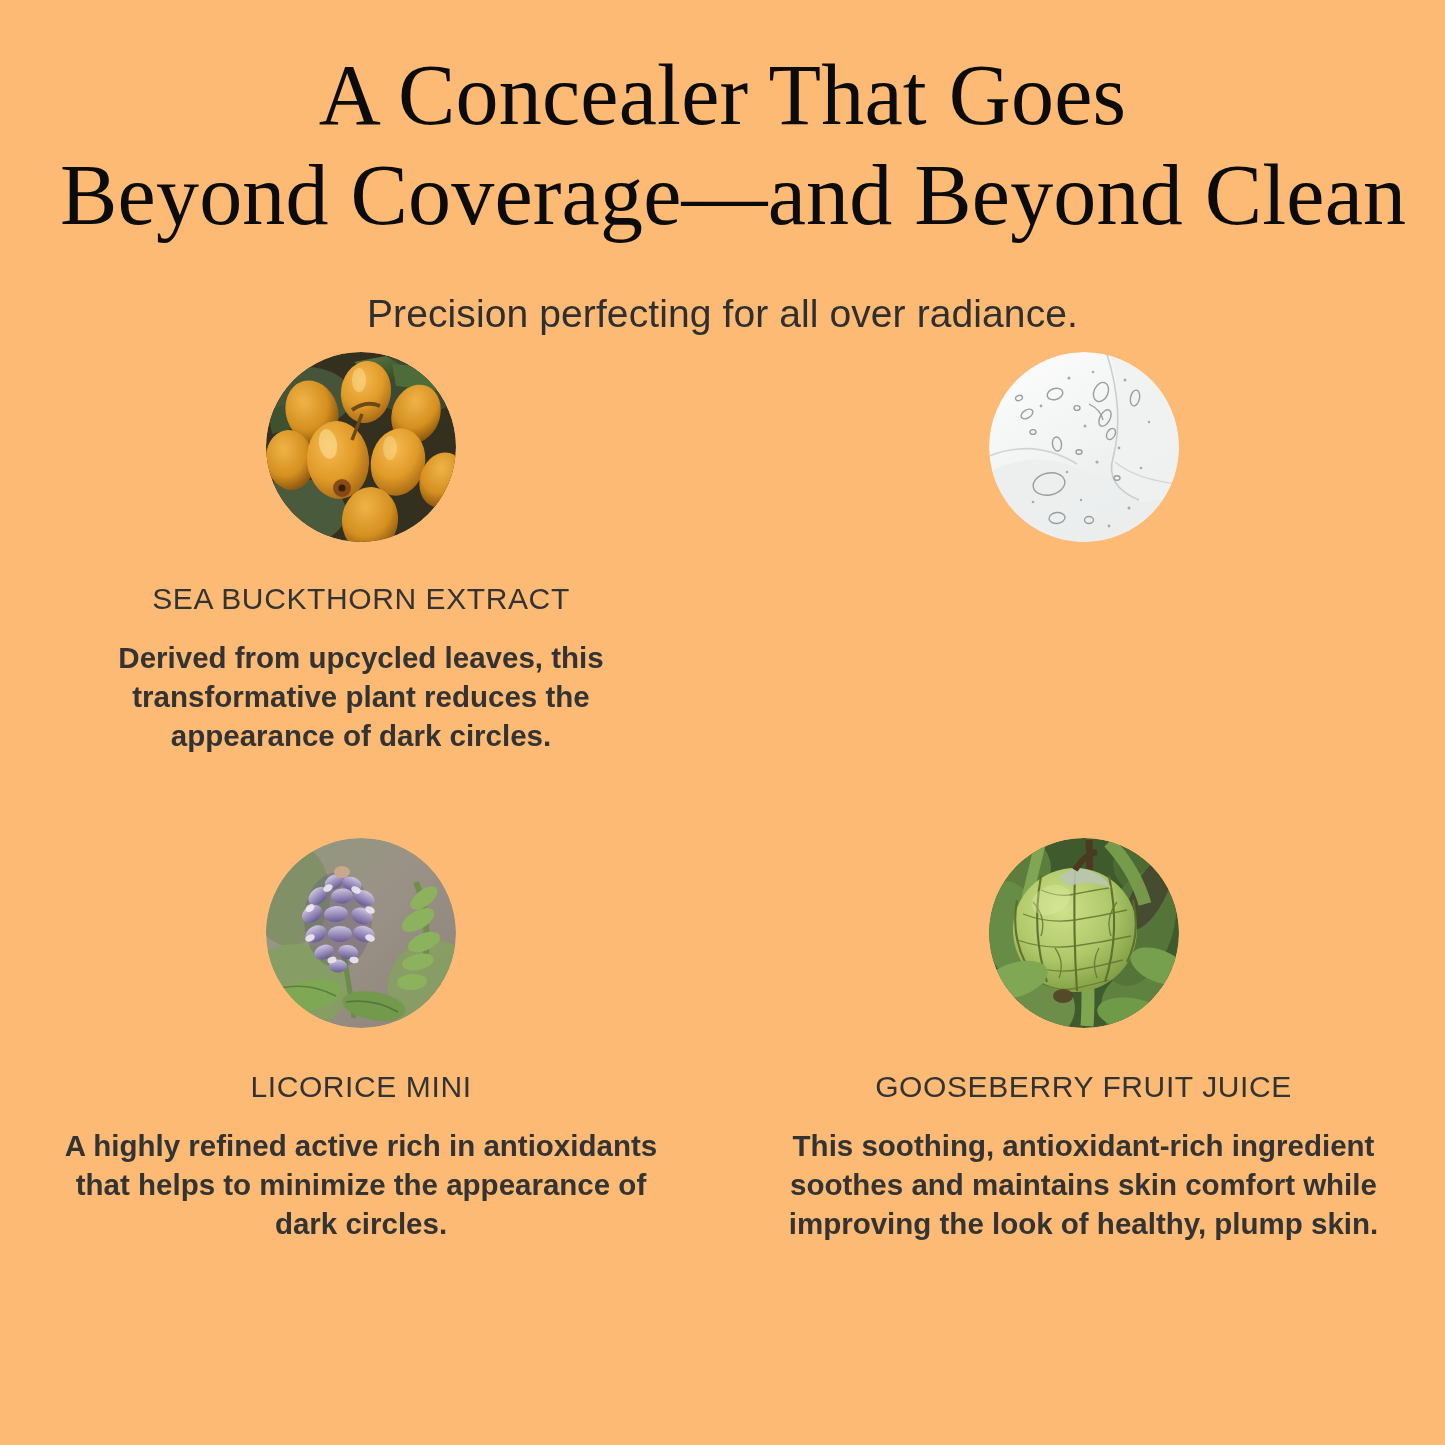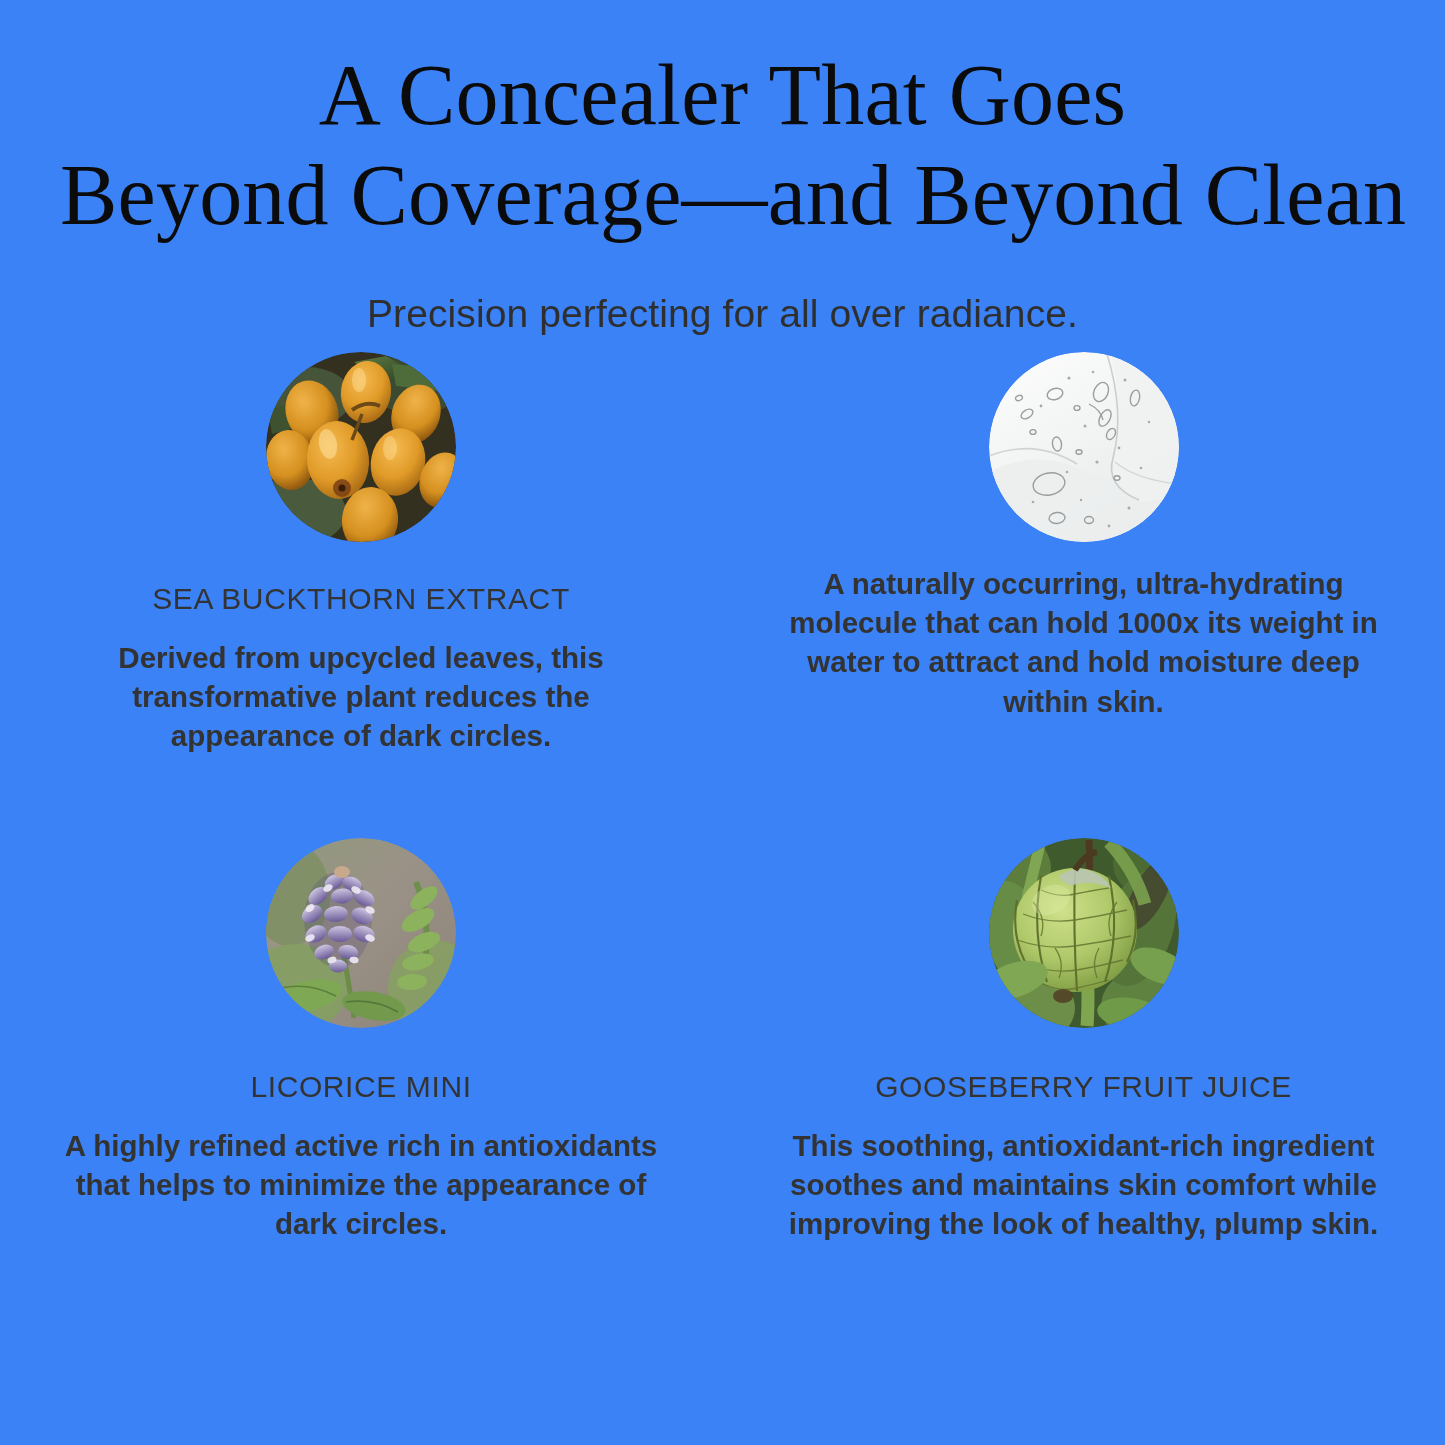--- a/index.html
+++ b/index.html
@@ -10,21 +10,21 @@
     width: 1445px;
     height: 1445px;
     background: #ffffff;
     font-family: "Liberation Sans", sans-serif;
     overflow: hidden;
   }
   .page {
     position: relative;
     width: 1445px;
     height: 1445px;
-    background: #3b82f6;
+    background: #fdba74;
   }
 
   
   .header {
     padding-top: 52px;
     text-align: center;
   }
   .headline {
     font-family: "Liberation Serif", "DejaVu Serif", serif;
     font-size: 86px;
@@ -222,21 +222,20 @@
                 <circle cx="120" cy="174" r="1.4"></circle>
               <circle cx="44" cy="150" r="1.3"></circle>
                 <circle cx="152" cy="116" r="1.3"></circle>
               <circle cx="92" cy="148" r="1.2"></circle>
                 <circle cx="160" cy="70" r="1.2"></circle>
             </g>
             <path d="M100 52 q12 6 14 16" stroke="#9a9e9e" stroke-width="1.3" fill="none"></path>
           </g>
         </svg>
       </div>
-      <p class="card-desc">A naturally occurring, ultra-hydrating molecule that can hold 1000x its weight in water to attract and hold moisture deep within skin.</p>
     </div>
 
     <div class="card row2">
       <div class="thumb-wrap">
         <svg viewBox="0 0 190 190" xmlns="http://www.w3.org/2000/svg">
           <defs>
             <linearGradient id="bgl" x1="0" y1="0" x2="1" y2="1">
               <stop offset="0%" stop-color="#8e9a7c"></stop>
               <stop offset="45%" stop-color="#9b9287"></stop>
               <stop offset="100%" stop-color="#8d8379"></stop>

